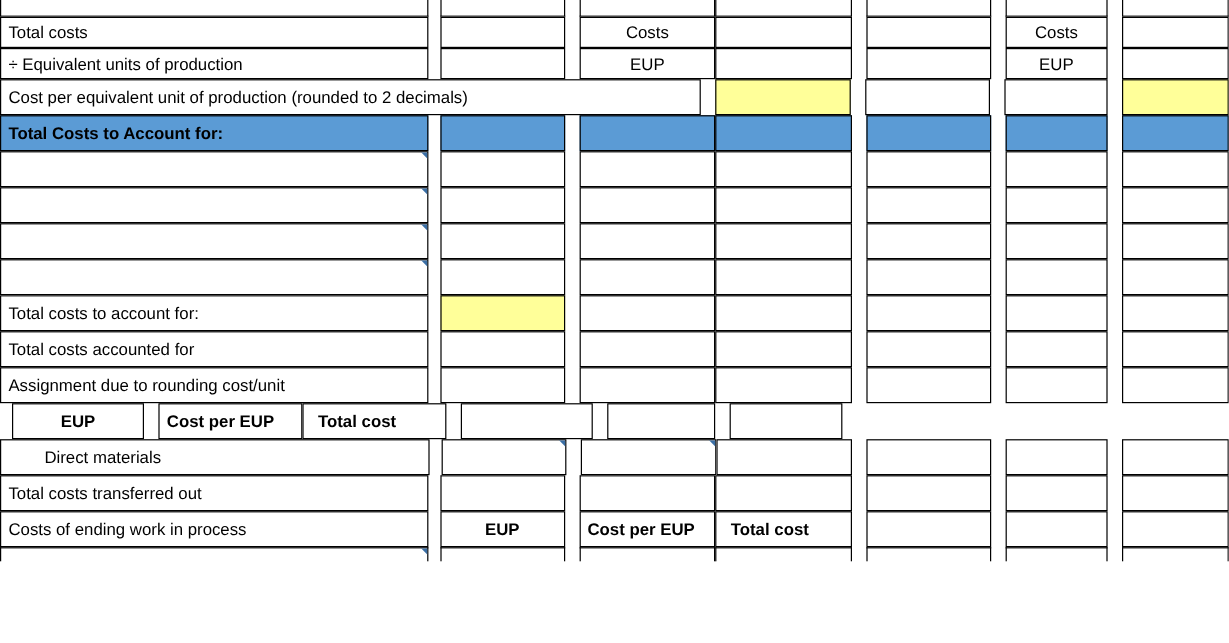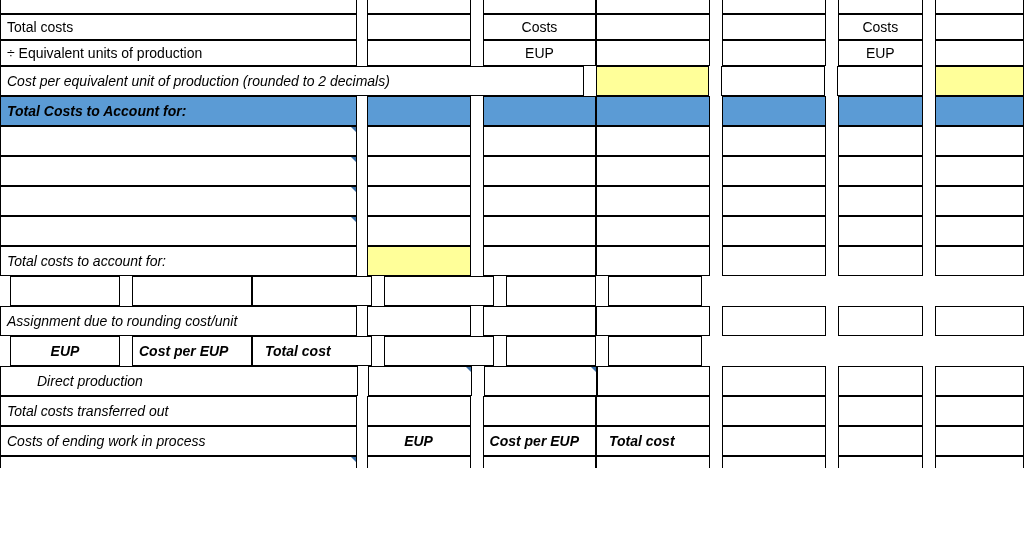--- a/index.html
+++ b/index.html
@@ -12,21 +12,21 @@
   }
   .sheet {
     width: 1024px;
   }
   .row {
     display: flex;
     align-items: stretch;
     height: 26px;
     box-sizing: border-box;
   }
-  .row.tall { height: 30px; font-style: italic; }
+  .row.tall { height: 30px; }
   .cell {
     box-sizing: border-box;
     border: 1px solid #000;
     display: flex;
     align-items: center;
     padding: 0 6px;
     overflow: hidden;
     white-space: nowrap;
     background: #fff;
   }
@@ -209,20 +209,21 @@
     <div class="cell c-d"></div>
     <div class="cell noborder" style="width:10px;"></div>
     <div class="cell c-e"></div>
     <div class="cell noborder" style="width:10px;"></div>
     <div class="cell c-f"></div>
     <div class="cell noborder" style="width:10px;"></div>
     <div class="cell c-g"></div>
   </div>
 
   <div class="row tall">
+    <div class="cell c-a">Total costs accounted for</div>
     <div class="cell spacer"></div>
     <div class="cell c-b"></div>
     <div class="cell noborder" style="width:10px;"></div>
     <div class="cell c-c"></div>
     <div class="cell c-d"></div>
     <div class="cell noborder" style="width:10px;"></div>
     <div class="cell c-e"></div>
     <div class="cell noborder" style="width:10px;"></div>
     <div class="cell c-f"></div>
     <div class="cell noborder" style="width:10px;"></div>
@@ -253,21 +254,21 @@
     <div class="cell c-d bold" style="padding-left:12px;">Total cost</div>
     <div class="cell noborder" style="width:10px;"></div>
     <div class="cell c-e"></div>
     <div class="cell noborder" style="width:10px;"></div>
     <div class="cell c-f"></div>
     <div class="cell noborder" style="width:10px;"></div>
     <div class="cell c-g"></div>
   </div>
 
   <div class="row tall">
-    <div class="cell c-a indent2">Direct production</div>
+    <div class="cell c-a indent2">Direct materials</div>
     <div class="cell spacer"></div>
     <div class="cell c-b dd"></div>
     <div class="cell noborder" style="width:10px;"></div>
     <div class="cell c-c dd"></div>
     <div class="cell c-d"></div>
     <div class="cell noborder" style="width:10px;"></div>
     <div class="cell c-e"></div>
     <div class="cell noborder" style="width:10px;"></div>
     <div class="cell c-f"></div>
     <div class="cell noborder" style="width:10px;"></div>

